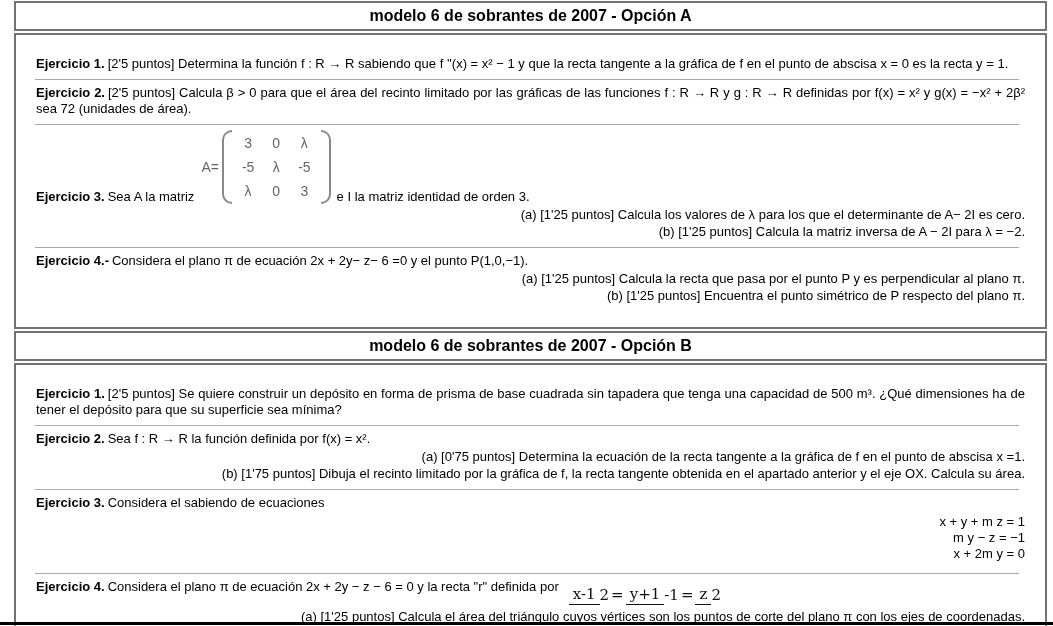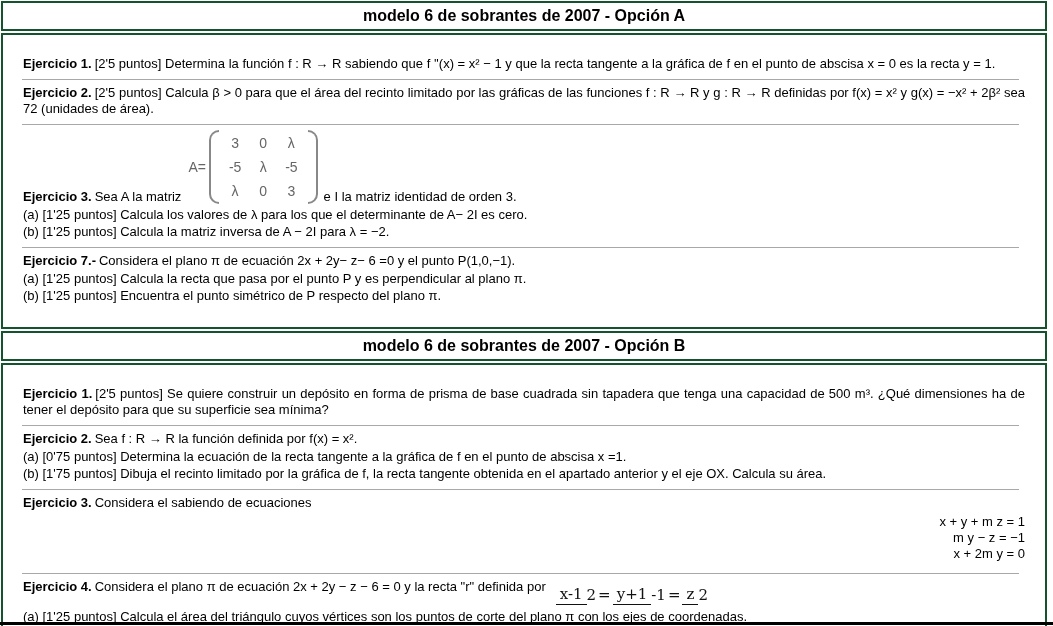--- a/index.html
+++ b/index.html
@@ -1,31 +1,31 @@
 <!DOCTYPE html>
 <html><head>
 <meta charset="utf-8">
 <style>
   html,body { margin:0; padding:0; background:#fff; }
   .page {
     width:1053px; height:626px; position:relative; overflow:hidden;
     background:#fff; color:#000;
     font-family:"Liberation Sans", sans-serif; font-size:13px;
   }
-  .tbox { border:2px solid #14532d; margin:0 6px 2px 1px; background:#fff; }
+  .tbox { border:2px solid #737373; margin:0 6px 2px 14px; background:#fff; }
   .title-box {
     margin-top:1px; padding:3px 0 4px 0;
     text-align:center; font-weight:bold; font-size:16px; line-height:19px;
   }
   .content-box { padding:16px; }
   .ex { padding:5px 4px 7px 4px; line-height:16px; }
   .sep { border-top:1px solid #a8a8a8; height:0; margin:0 10px 0 3px; }
   .exline { margin:0; text-align:justify; }
   .exlabel { font-weight:bold; margin-right:3px; }
-  .items { margin-top:2px; }
+  .items { margin-top:2px;text-align:right; }
   .items > div { line-height:16px; margin-top:1px; }
 
   
   .mrow { display:flex; align-items:flex-end; }
   .mrow .exline { white-space:nowrap; }
   .matrix-assembly { display:flex; align-items:center; color:#666; font-size:14px; margin:0 6px 1px 7px; }
   .mname { margin-right:3px; }
   .paren { width:8px; align-self:stretch; }
   .paren-l { border:2px solid #888; border-right:none; border-radius:14px 0 0 14px; }
   .paren-r { border:2px solid #888; border-left:none; border-radius:0 14px 14px 0; }
@@ -96,21 +96,21 @@
       </div>
       <div class="items">
         <div>(a) [1'25 puntos] Calcula los valores de λ para los que el determinante de A− 2I es cero.</div>
         <div>(b) [1'25 puntos] Calcula la matriz inversa de A − 2I para λ = −2.</div>
       </div>
     </div>
 
     <div class="sep"></div>
 
     <div class="ex">
-      <p class="exline"><b class="exlabel">Ejercicio 7.-</b><span>Considera el plano π de ecuación 2x + 2y− z− 6 =0 y el punto P(1,0,−1).</span></p>
+      <p class="exline"><b class="exlabel">Ejercicio 4.-</b><span>Considera el plano π de ecuación 2x + 2y− z− 6 =0 y el punto P(1,0,−1).</span></p>
       <div class="items">
         <div>(a) [1'25 puntos] Calcula la recta que pasa por el punto P y es perpendicular al plano π.</div>
         <div>(b) [1'25 puntos] Encuentra el punto simétrico de P respecto del plano π.</div>
       </div>
     </div>
 
   </div>
 
   <div class="tbox title-box">modelo 6 de sobrantes de 2007 - Opción B</div>
 

